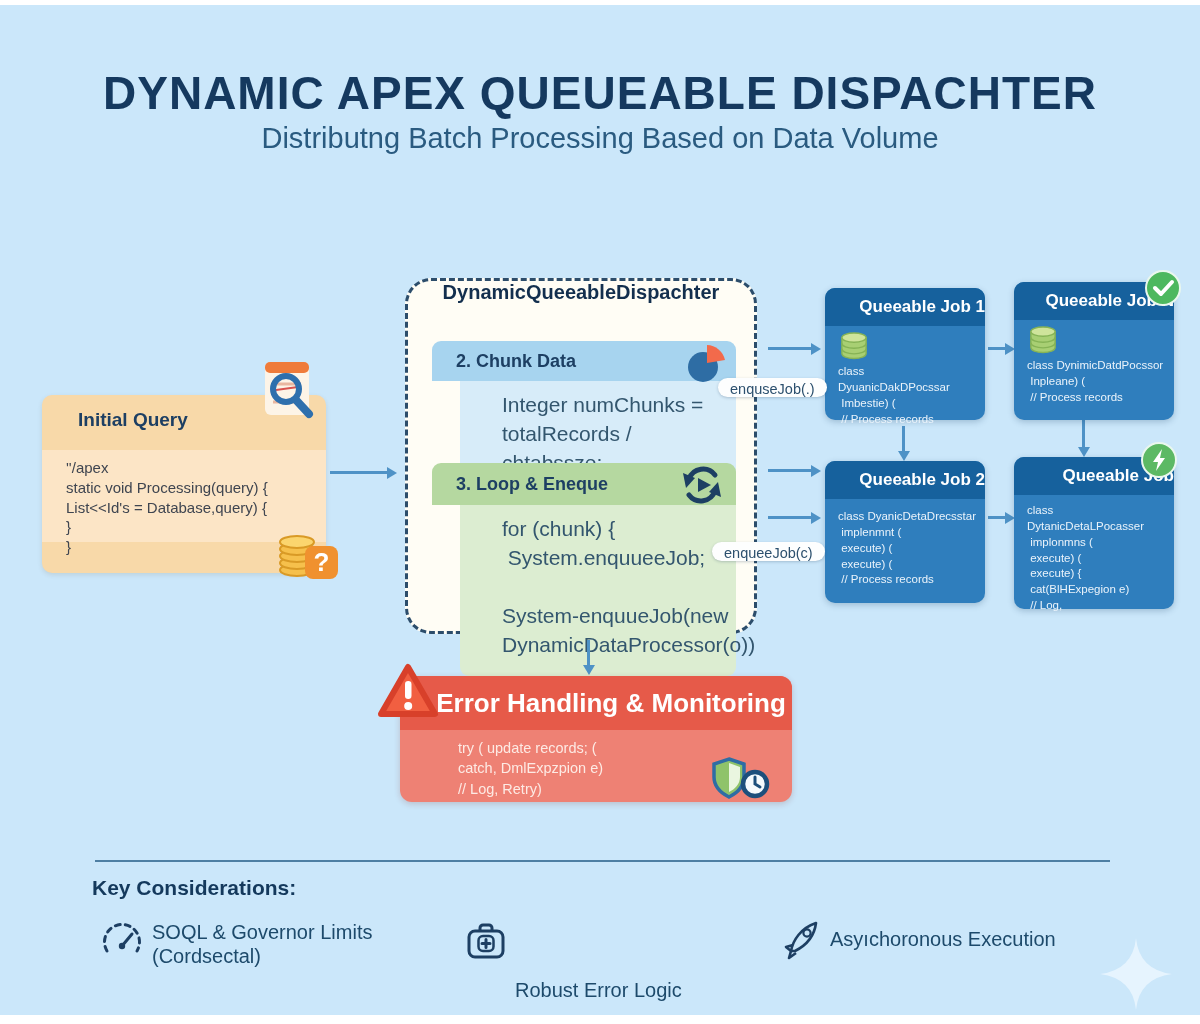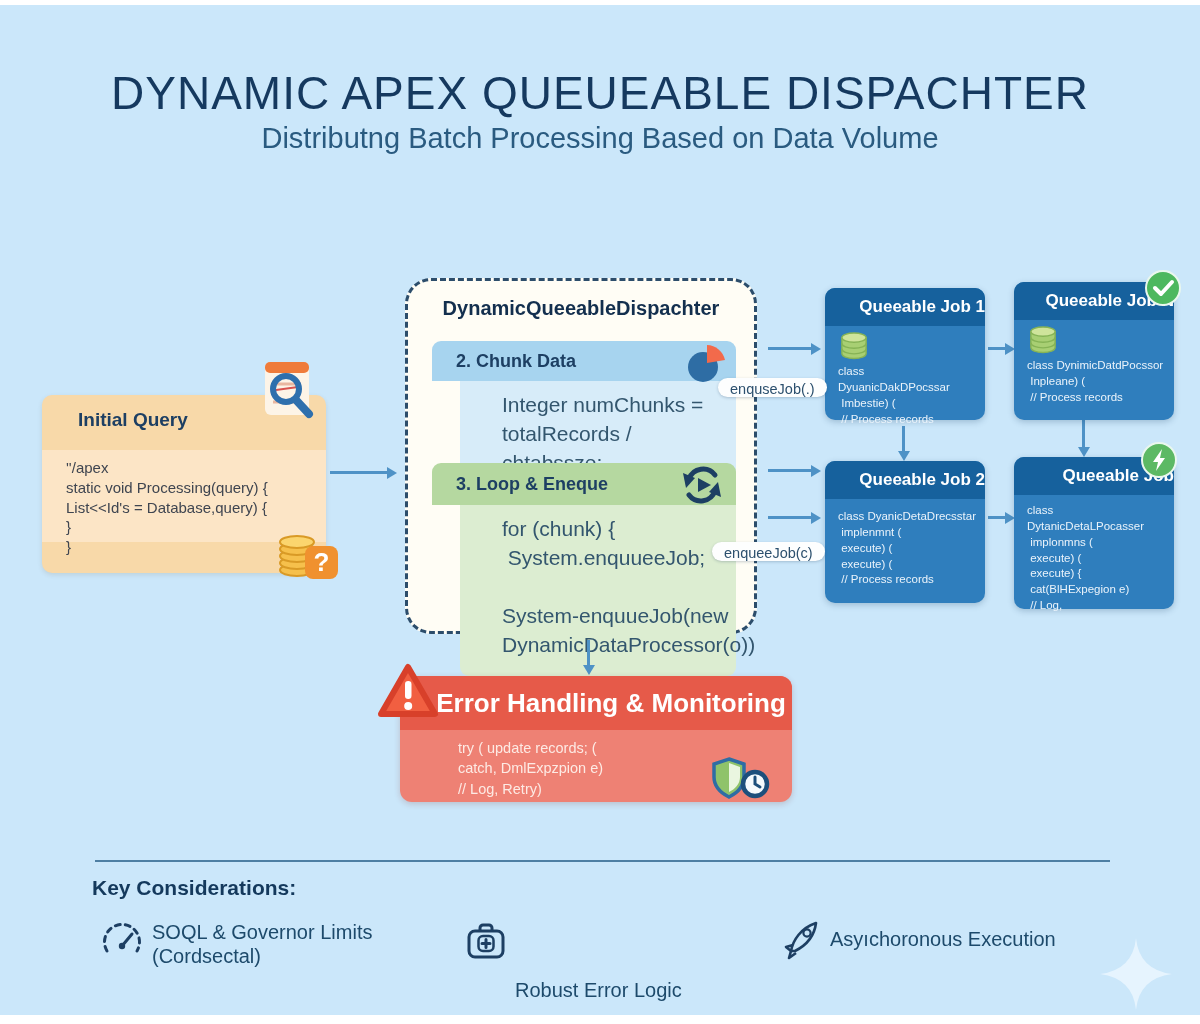--- a/index.html
+++ b/index.html
@@ -4,40 +4,40 @@
 <style>
   * { margin:0; padding:0; box-sizing:border-box; }
   html,body { width:1200px; height:1024px; }
   body { font-family:"Liberation Sans", sans-serif; }
   #canvas { position:relative; width:1200px; height:1024px; background:#cbe7fa; overflow:hidden; }
 
   .edge-strip { position:absolute; left:0; width:1200px; background:#ffffff; }
 
   
   .main-title { position:absolute; top:66px; left:0; width:100%; text-align:center;
-    font-size:46px; font-weight:400; letter-spacing:1px; color:#15395f; }
+    font-size:46px; font-weight:700; letter-spacing:1px; color:#15395f; }
   .sub-title { position:absolute; top:122px; left:0; width:100%; text-align:center;
     font-size:29px; font-weight:500; color:#2a5b80; }
 
   .code { white-space:pre-wrap; }
 
   
   .start-box { position:absolute; left:42px; top:395px; width:284px; height:178px;
     background:#f8d9a9; border-radius:10px; box-shadow:0 2px 5px rgba(90,60,10,.12); }
   .start-title { padding:13px 10px 4px 20px; font-size:19px; font-weight:bold; color:#1d3f63; line-height:1.3; }
   .start-title .l2 { padding-left:16px; }
   .start-body { position:absolute; left:0; top:55px; width:100%; height:92px; background:#fce5c6;
     padding:8px 6px 8px 24px; font-size:15px; color:#3f4550; line-height:1.32; }
 
   .icon-abs { position:absolute; }
 
   
   .dispatcher { position:absolute; left:405px; top:278px; width:352px; height:356px;
     background:#fffdf5; border:3px dashed #2c4d6b; border-radius:26px; }
-  .dispatcher-title { margin-top:16px; text-align:center; font-size:20px; font-weight:800; color:#132f4e; }
+  .dispatcher-title { text-align:center; font-size:20px; font-weight:800; color:#132f4e; }
   .section { position:absolute; left:24px; width:304px; border-radius:9px; }
   .sec-head { position:relative; height:40px; border-radius:9px 9px 0 0;
     font-size:18px; font-weight:bold; color:#1d3f63; line-height:40px; padding-left:24px; }
   .sec-body { border-radius:0 0 9px 9px; padding:10px 4px 16px 42px; font-size:21px; color:#33566e; line-height:1.38;margin-left:28px; }
   .sec-chunk { top:60px; }
   .sec-chunk .sec-head { background:#a7d4ef; }
   .sec-chunk .sec-body { background:#d7ecf9; min-height:62px; }
   .sec-loop { top:182px; }
   .sec-loop .sec-head { background:#b5d8a0; height:42px; line-height:42px; }
   .sec-loop .sec-body { background:#dcedd1; min-height:108px; }

